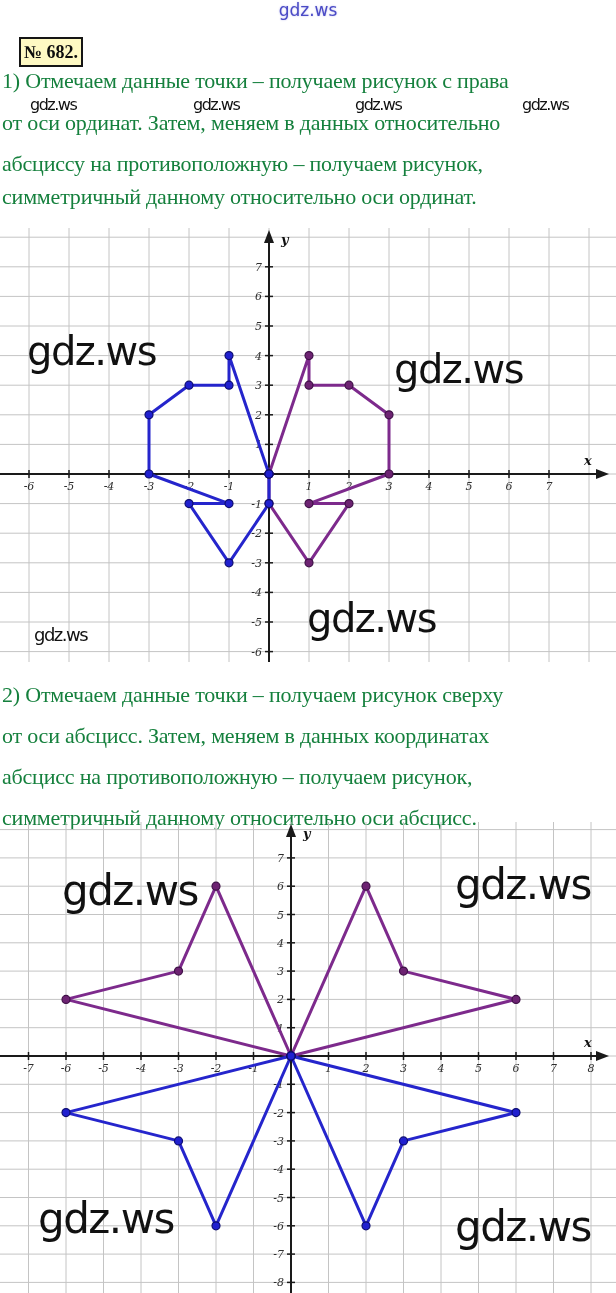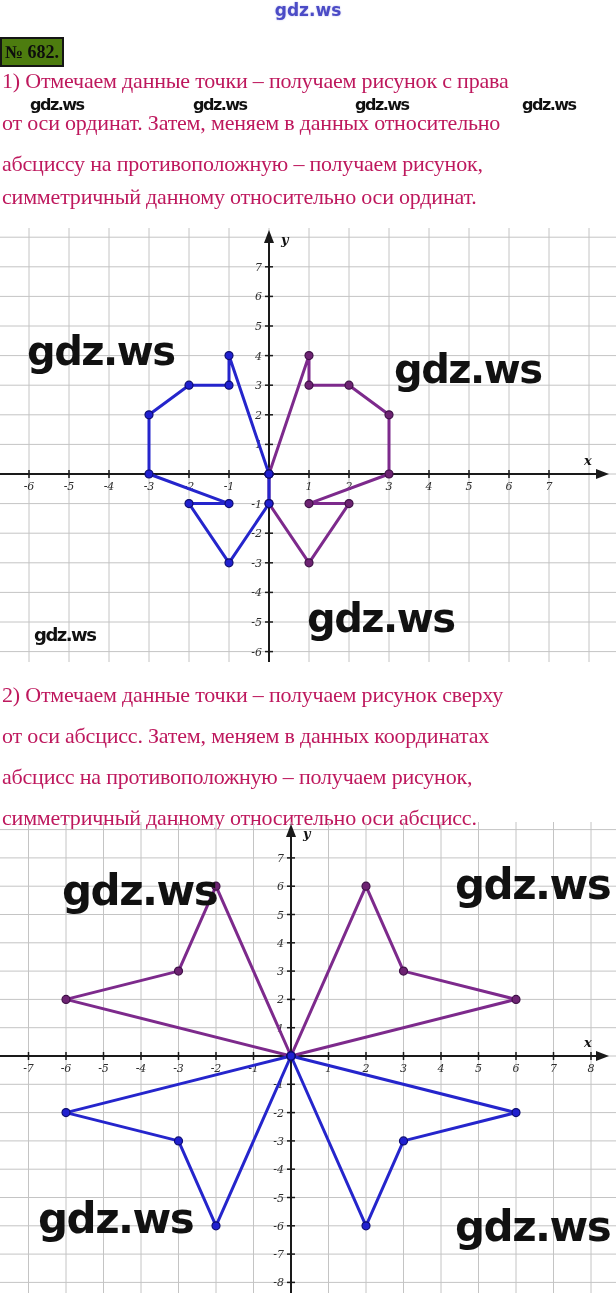--- a/index.html
+++ b/index.html
@@ -2,39 +2,39 @@
 <html><head>
 <meta charset="utf-8">
 <style>
   html,body{margin:0;padding:0;}
   body{
     width:616px;height:1293px;position:relative;background:#ffffff;overflow:hidden;
     font-family:"Liberation Serif", serif;color:#0d0d0d;
   }
   .abs{position:absolute;}
   .para-line{
-    left:2px;font-size:22px;line-height:26px;white-space:nowrap;color:#be185d;
+    left:2px;font-size:22px;line-height:26px;white-space:nowrap;color:#15803d;
     letter-spacing:-0.2px;
   }
   .wm{
-    font-family:"DejaVu Sans", sans-serif;font-weight:bold;color:#111111;
+    font-family:"DejaVu Sans", sans-serif;font-weight:normal;color:#111111;
     letter-spacing:-1.5px;line-height:1;white-space:nowrap;
   }
   .wm-top{
     left:0;right:0;top:2px;text-align:center;font-size:17px;letter-spacing:0;
     color:#4b4bc6;text-shadow:0 0 2px #b9b9ea;
   }
   .wm-row{top:97px;font-size:16px;}
   .wm-big{font-size:40px;}
   .wm-big2{font-size:42px;}
   .wm-small{font-size:18px;}
   .num-box{
-    left:0;top:37px;width:60px;height:26px;border:2.5px solid #151515;
+    left:19px;top:37px;width:60px;height:26px;border:2.5px solid #151515;
     font-size:18px;font-weight:bold;text-align:center;line-height:26px;
-    font-family:"Liberation Serif", serif;background:#4d7c0f;
+    font-family:"Liberation Serif", serif;background:#fef9c3;
   }
   svg text.tick{
     font-family:"DejaVu Serif", serif;font-style:italic;font-size:11px;fill:#2e2e2e;
   }
   svg text.axis-letter{
     font-family:"DejaVu Serif", serif;font-style:italic;font-weight:bold;
     font-size:13px;fill:#111111;
   }
 </style>
 </head>

